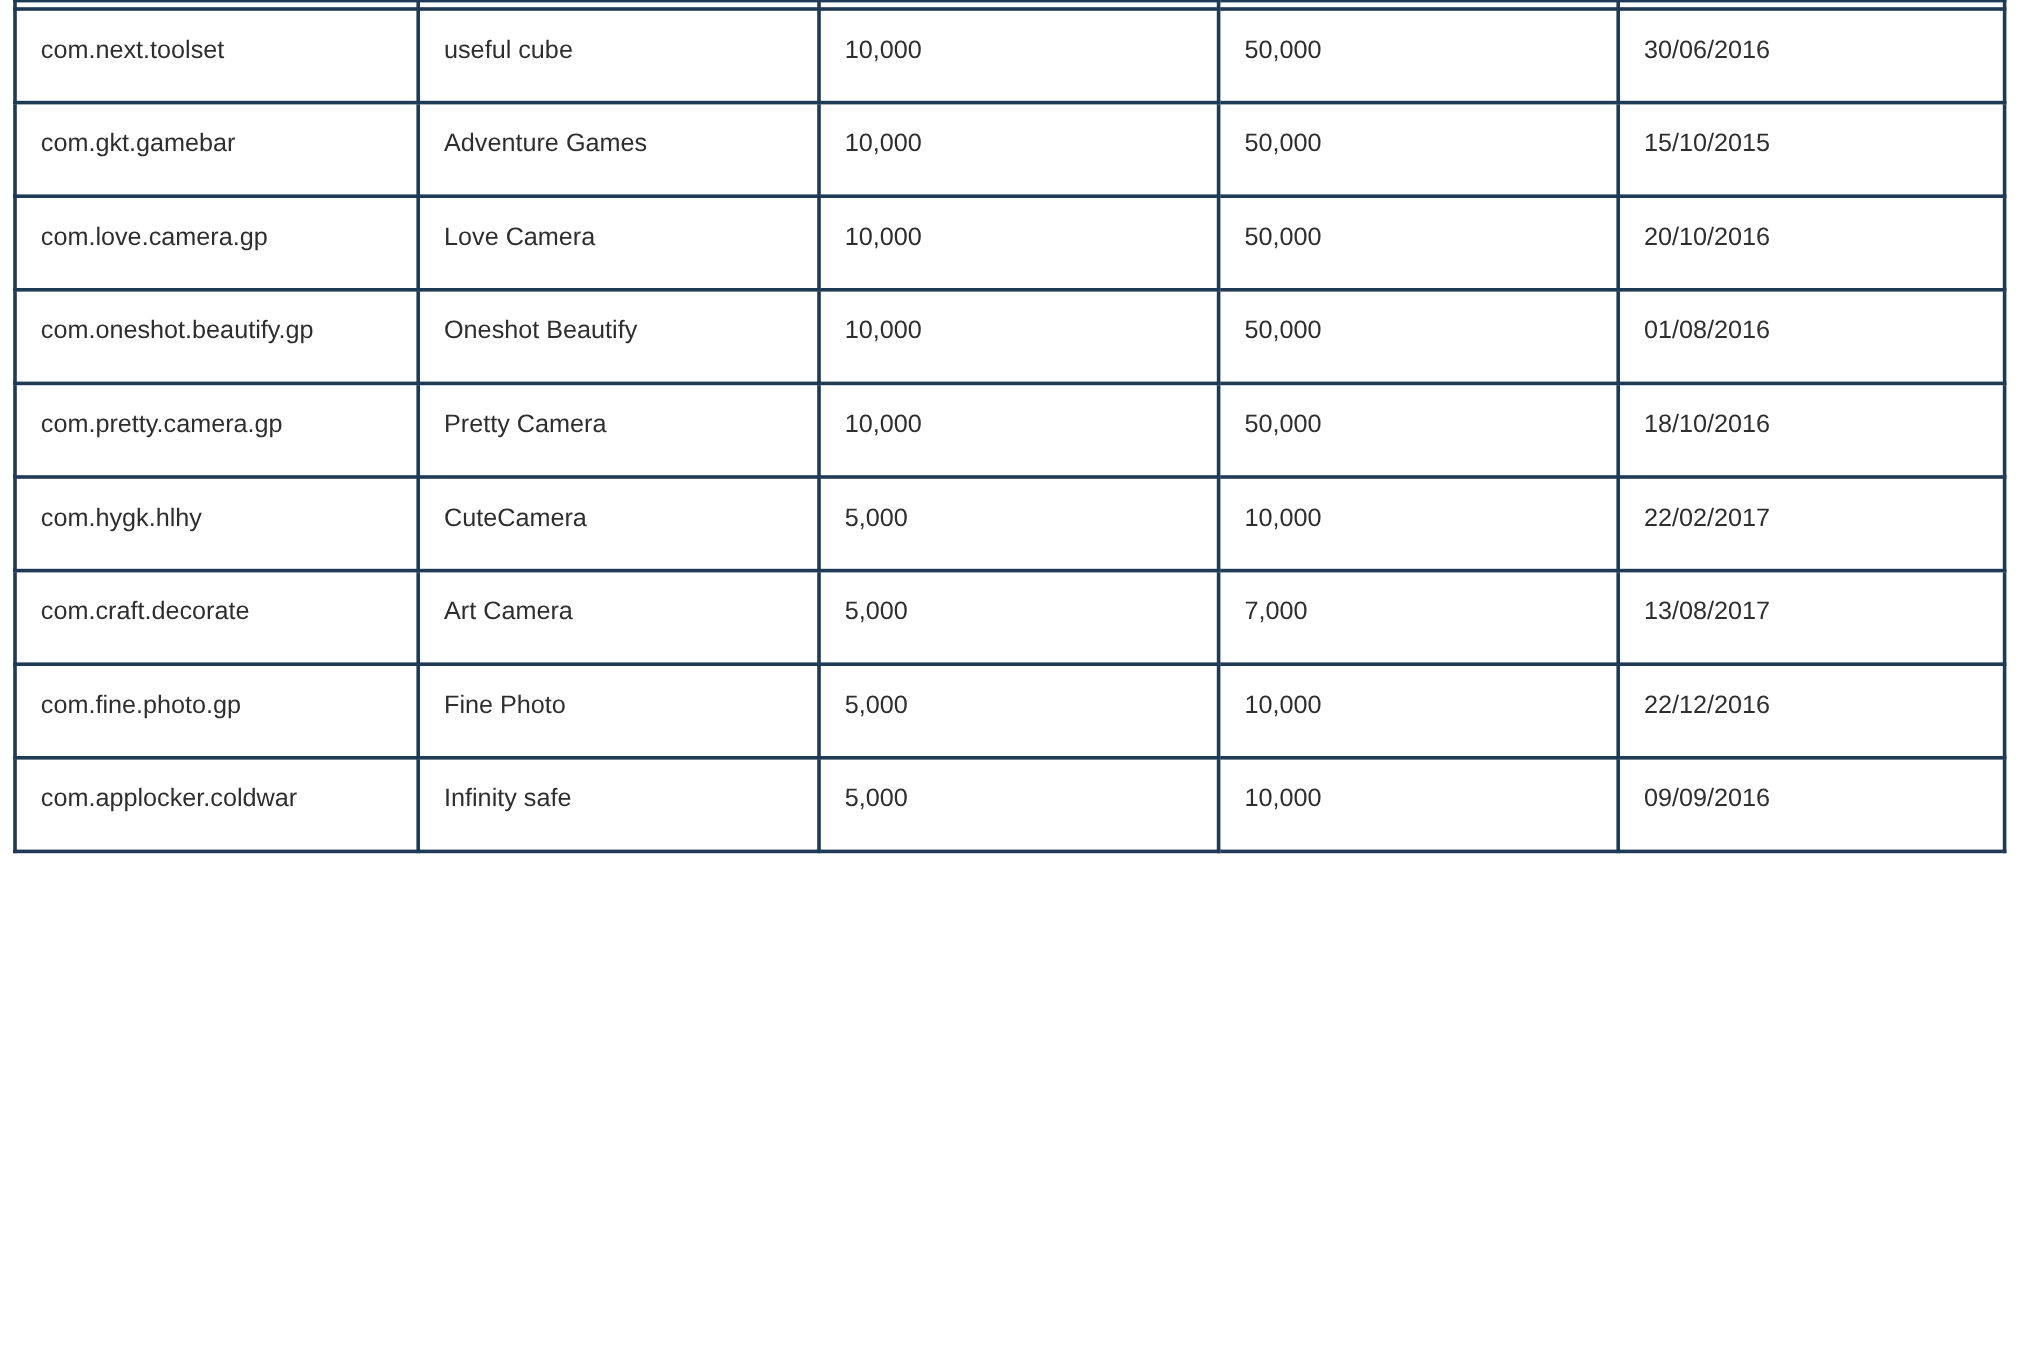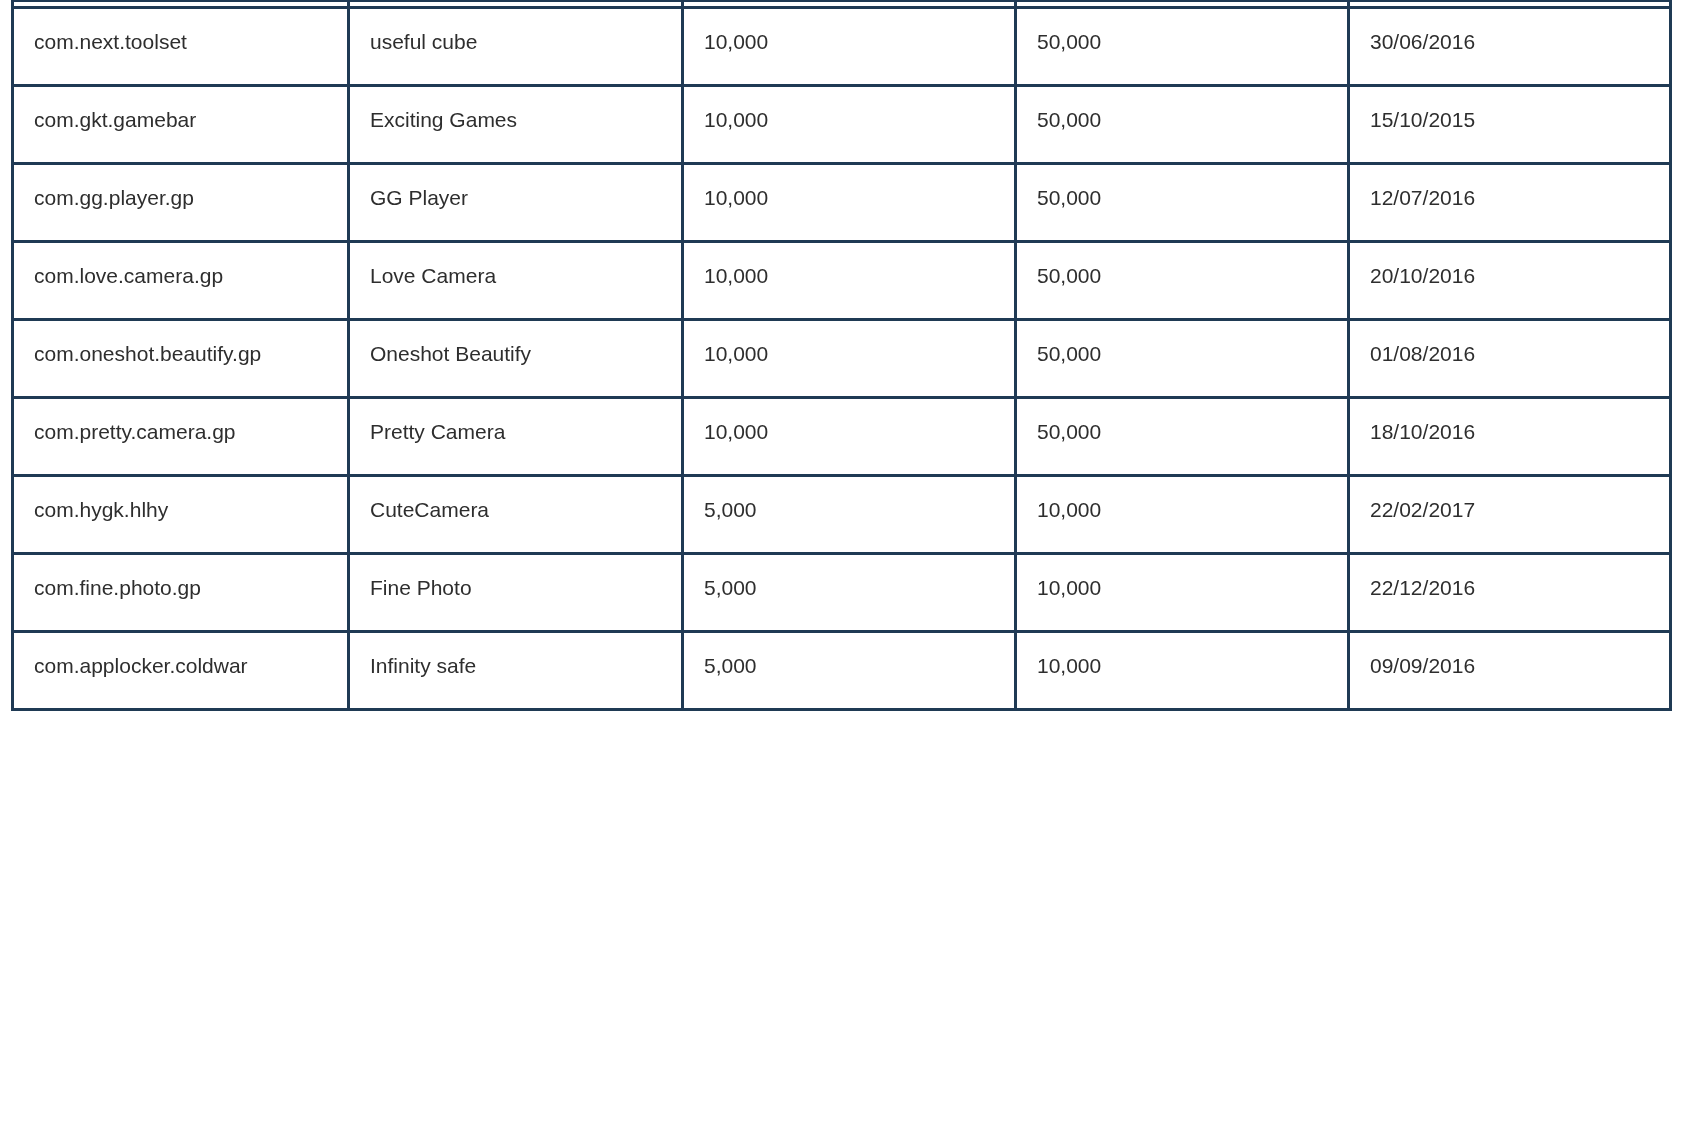--- a/index.html
+++ b/index.html
@@ -71,31 +71,24 @@
     </tr>
     <tr>
       <td>com.next.toolset</td>
       <td>useful cube</td>
       <td>10,000</td>
       <td>50,000</td>
       <td>30/06/2016</td>
     </tr>
     <tr>
       <td>com.gkt.gamebar</td>
-      <td>Exciting Games</td>
+      <td>Adventure Games</td>
       <td>10,000</td>
       <td>50,000</td>
       <td>15/10/2015</td>
-    </tr>
-    <tr>
-      <td>com.gg.player.gp</td>
-      <td>GG Player</td>
-      <td>10,000</td>
-      <td>50,000</td>
-      <td>12/07/2016</td>
     </tr>
     <tr>
       <td>com.love.camera.gp</td>
       <td>Love Camera</td>
       <td>10,000</td>
       <td>50,000</td>
       <td>20/10/2016</td>
     </tr>
     <tr>
       <td>com.oneshot.beautify.gp</td>
@@ -112,20 +105,27 @@
       <td>18/10/2016</td>
     </tr>
     <tr>
       <td>com.hygk.hlhy</td>
       <td>CuteCamera</td>
       <td>5,000</td>
       <td>10,000</td>
       <td>22/02/2017</td>
     </tr>
     <tr>
+      <td>com.craft.decorate</td>
+      <td>Art Camera</td>
+      <td>5,000</td>
+      <td>7,000</td>
+      <td>13/08/2017</td>
+    </tr>
+    <tr>
       <td>com.fine.photo.gp</td>
       <td>Fine Photo</td>
       <td>5,000</td>
       <td>10,000</td>
       <td>22/12/2016</td>
     </tr>
     <tr>
       <td>com.applocker.coldwar</td>
       <td>Infinity safe</td>
       <td>5,000</td>

